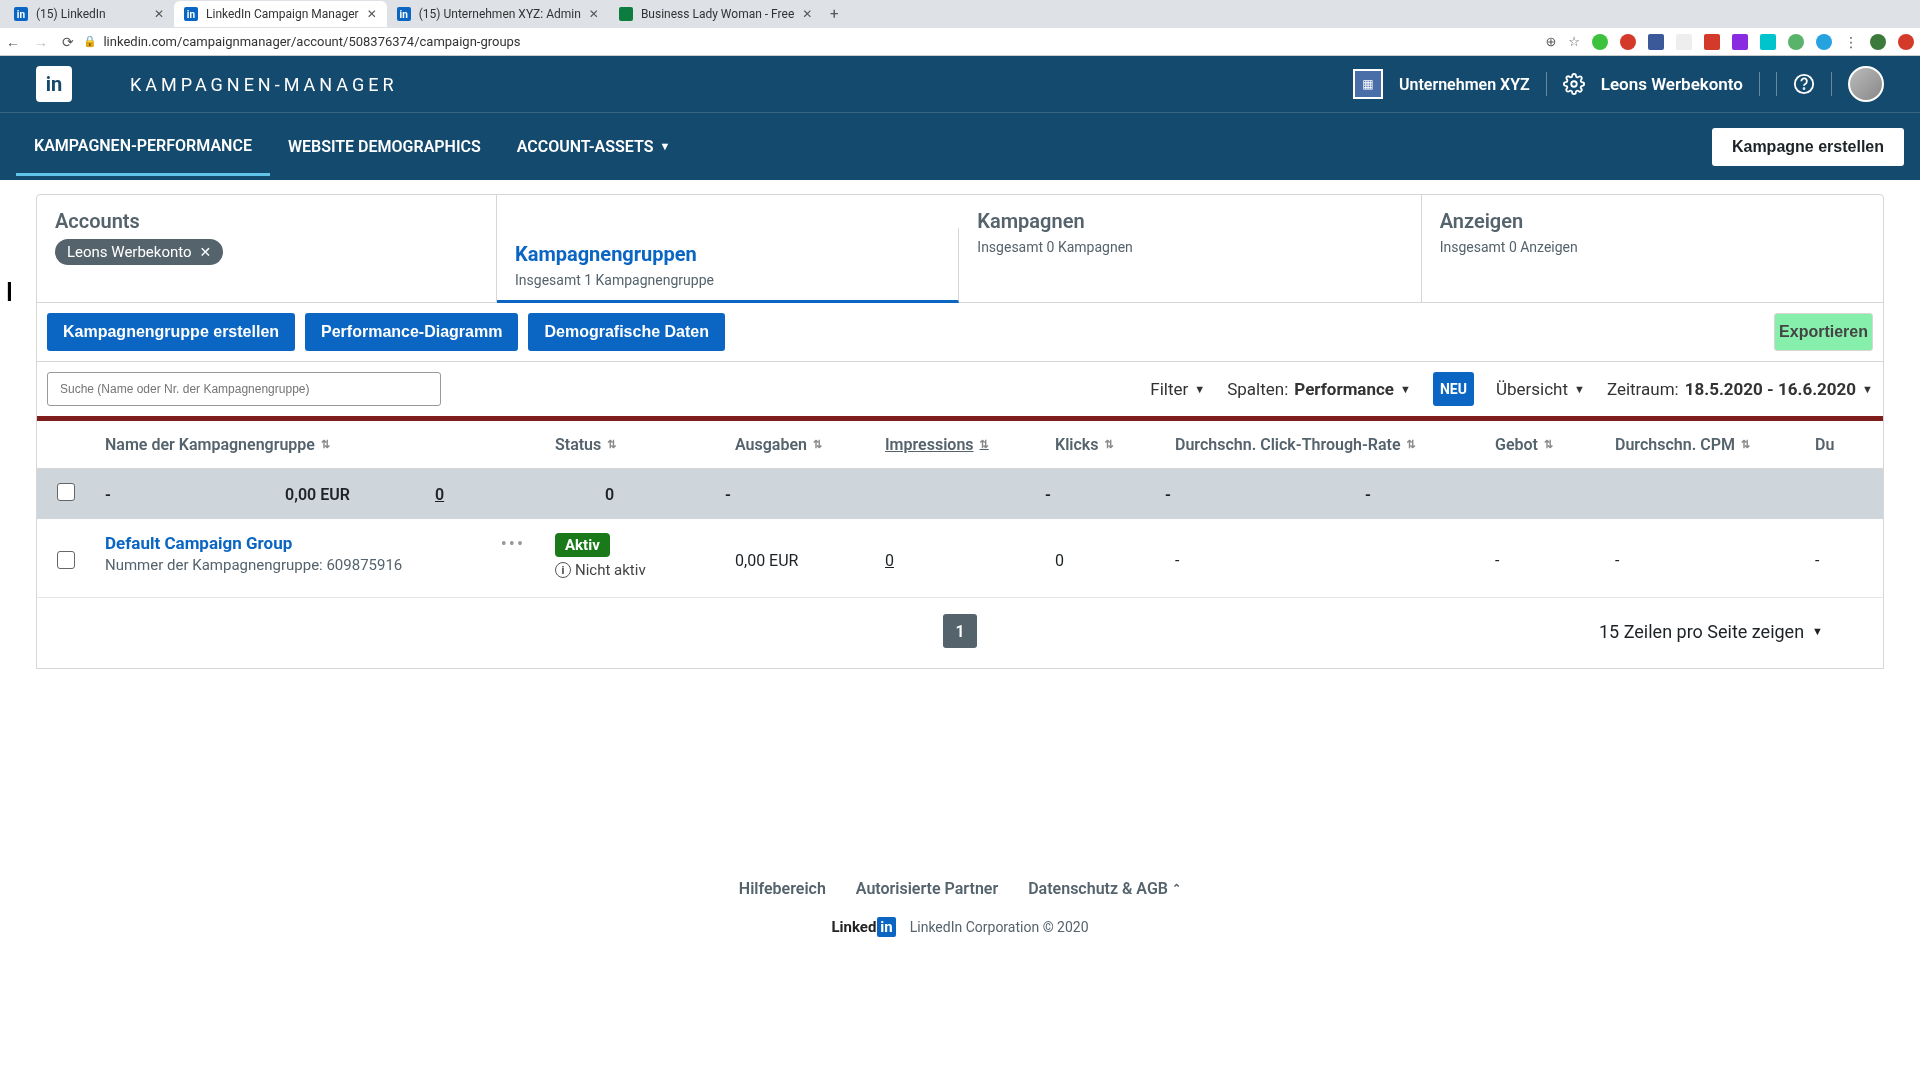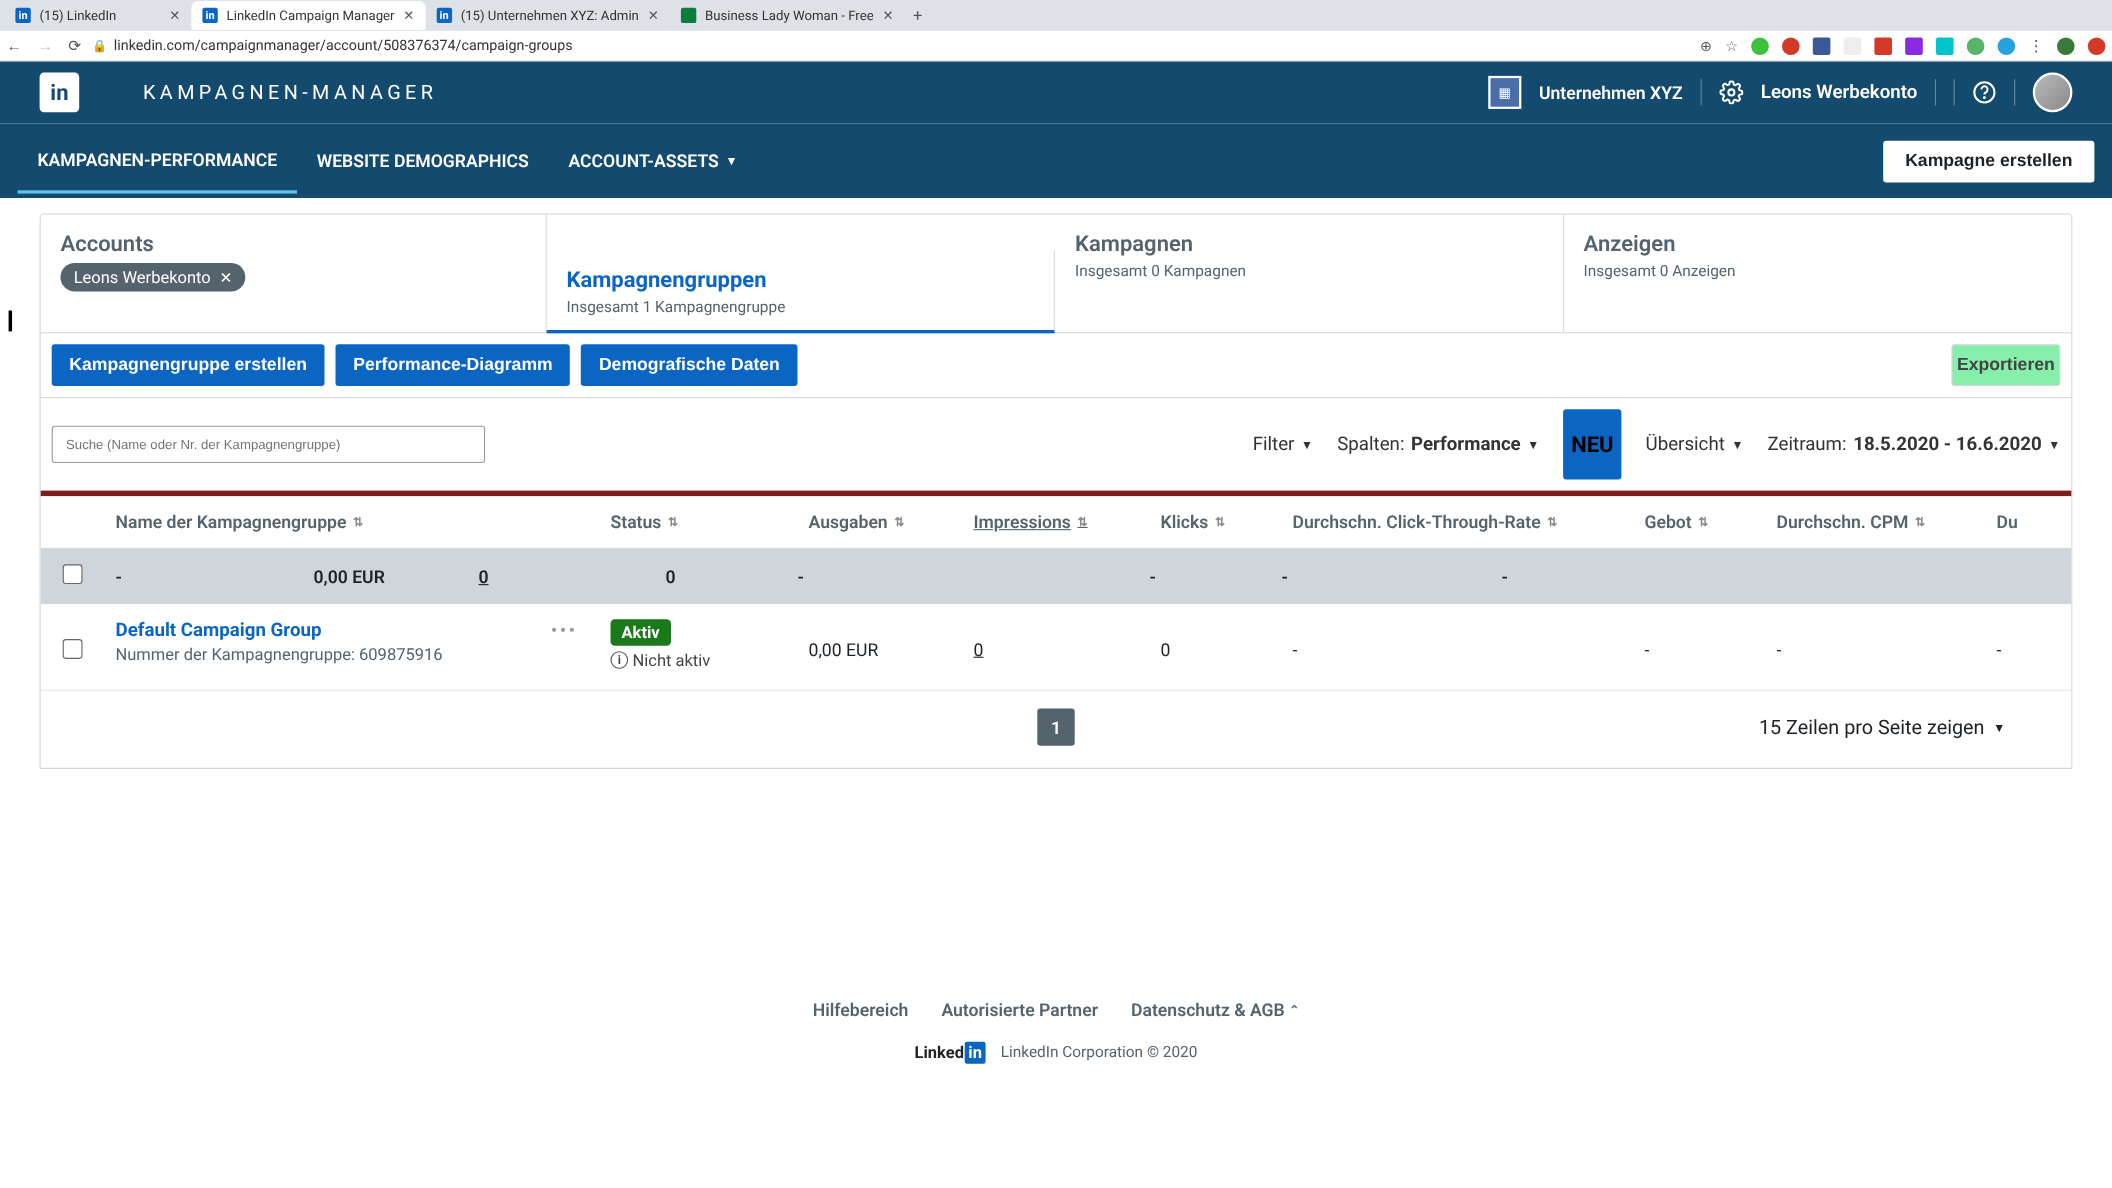--- a/index.html
+++ b/index.html
@@ -57,21 +57,21 @@
 
 .action-row { display: flex; align-items: center; padding: 10px 10px; gap: 10px; border-top: 1px solid #d6d6d6; }
 .btn-blue { background: #0a66c2; color: #fff; border: none; font-weight: 600; font-size: 16px; padding: 10px 16px; border-radius: 3px; cursor: pointer; }
 .btn-outline { background: #86efac; border: 1px solid #d6d6d6; color: #444; font-weight: 700; font-size: 16px; padding: 9px 4px; border-radius: 3px; cursor: pointer; margin-left: auto; }
 
 .filter-row { display: flex; align-items: center; padding: 10px 10px; gap: 18px; border-top: 1px solid #d6d6d6; }
 .search-box { border: 1px solid #999; border-radius: 3px; padding: 9px 12px; font-size: 12px; color: #777; width: 394px; }
 .fr-right { margin-left: auto; display: flex; align-items: center; gap: 22px; }
 .fr-item { font-size: 17px; color: #333; display: inline-flex; align-items: center; gap: 6px; cursor: pointer; }
 .fr-item .bold { font-weight: 700; }
-.neu-badge { background: #0a66c2; color: #000000; font-weight: 700; font-size: 20px; padding: 20px 7px; border-radius: 3px; }
+.neu-badge { background: #0a66c2; color: #ffffff; font-weight: 700; font-size: 14px; padding: 9px 7px; border-radius: 3px; }
 .za-label { font-size: 17px; }
 
 
 .table-head { display: flex; border-top: 5px solid #7f1d1d; border-bottom: 1px solid #d6d6d6; padding: 14px 0; font-size: 16px; color: #55636d; font-weight: 600; }
 .th { display: flex; align-items: center; gap: 6px; padding: 0 10px; }
 .sort { font-size: 11px; color: #888; }
 .col-cb { width: 58px; justify-content: center; }
 .col-name { width: 450px; }
 .col-status { width: 180px; }
 .col-spend { width: 150px; }

